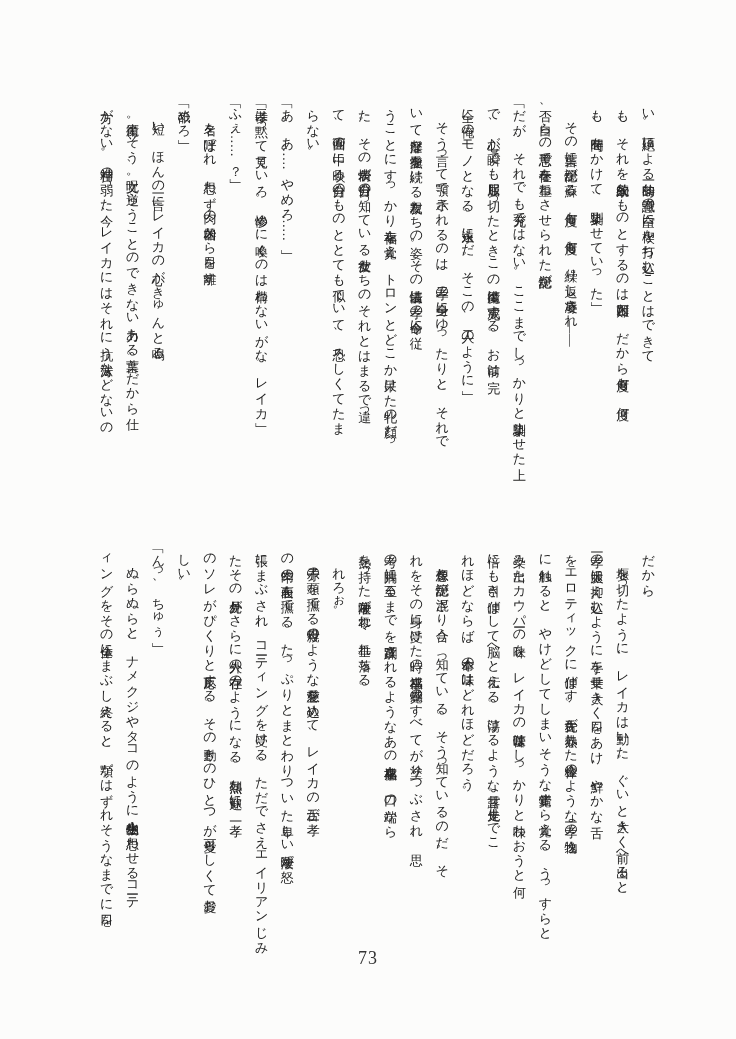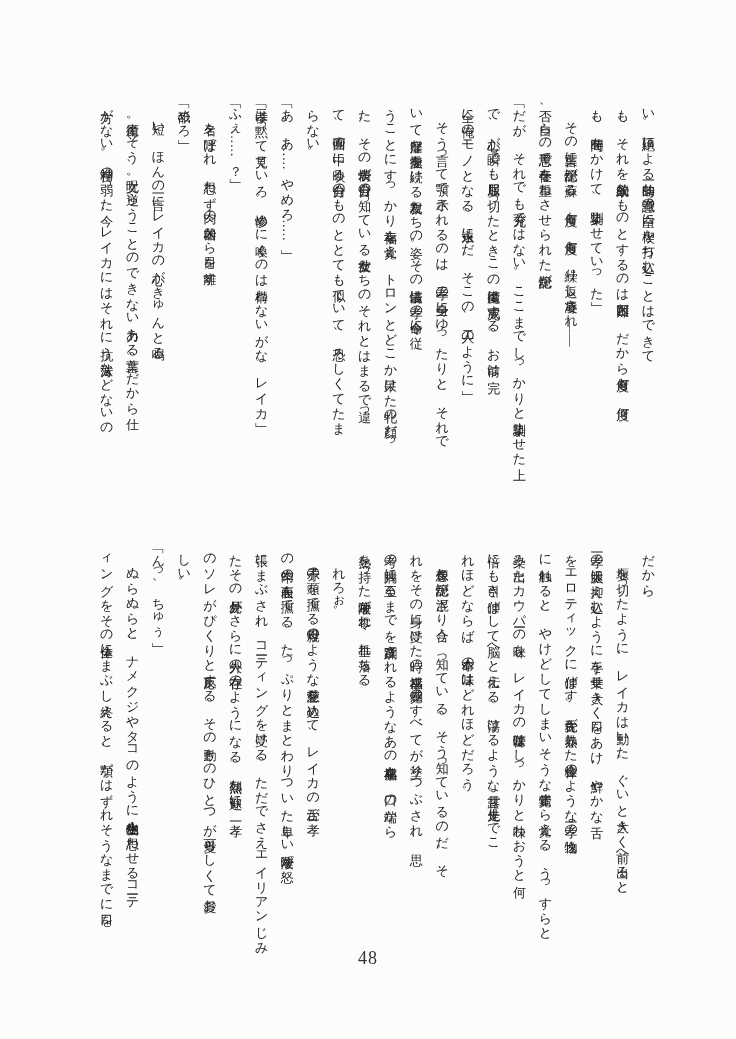--- a/index.html
+++ b/index.html
@@ -86,14 +86,14 @@
       <div class="vline indent">赤子の頭を撫でる母親のような慈愛を込めて、レイカの舌が一孝</div>
       <div class="vline">の肉竿の表面を撫でる。たっぷりとまとわりついた卑しい唾液が怒</div>
       <div class="vline">張にまぶされ、コーティングを受ける。ただでさえエイリアンじみ</div>
       <div class="vline">たその外見がさらに人外の存在のようになる。熱烈な歓迎に、一孝</div>
       <div class="vline">のソレがぴくりと反応する。その動きのひとつが可愛らしくて愛お</div>
       <div class="vline">しい。</div>
       <div class="vline">「んっ、ちゅぅ」</div>
       <div class="vline indent">ぬらぬらと、ナメクジやタコのように水生生物を思わせるコーテ</div>
       <div class="vline">ィングをその全体にまぶし終えると、顎がはずれそうなまでに口を</div>
     </div>
-  <div class="pagenum">48</div>
+  <div class="pagenum">73</div>
 </div>
 
 </body></html>

